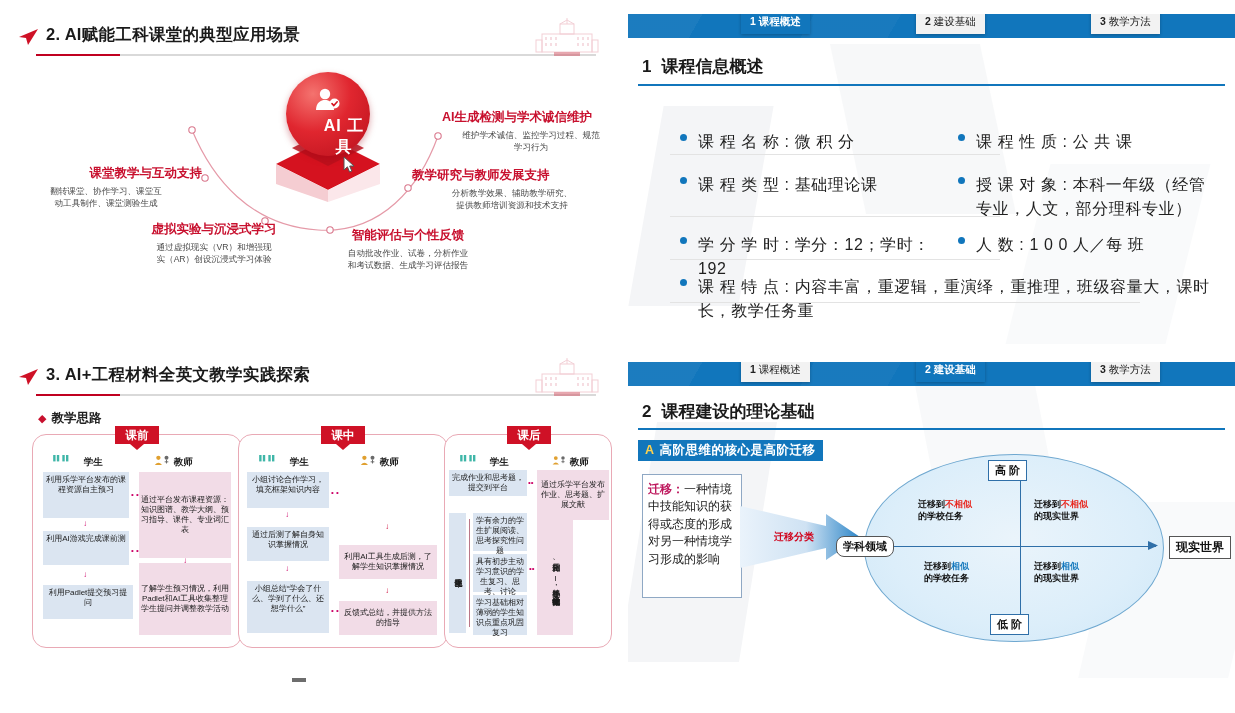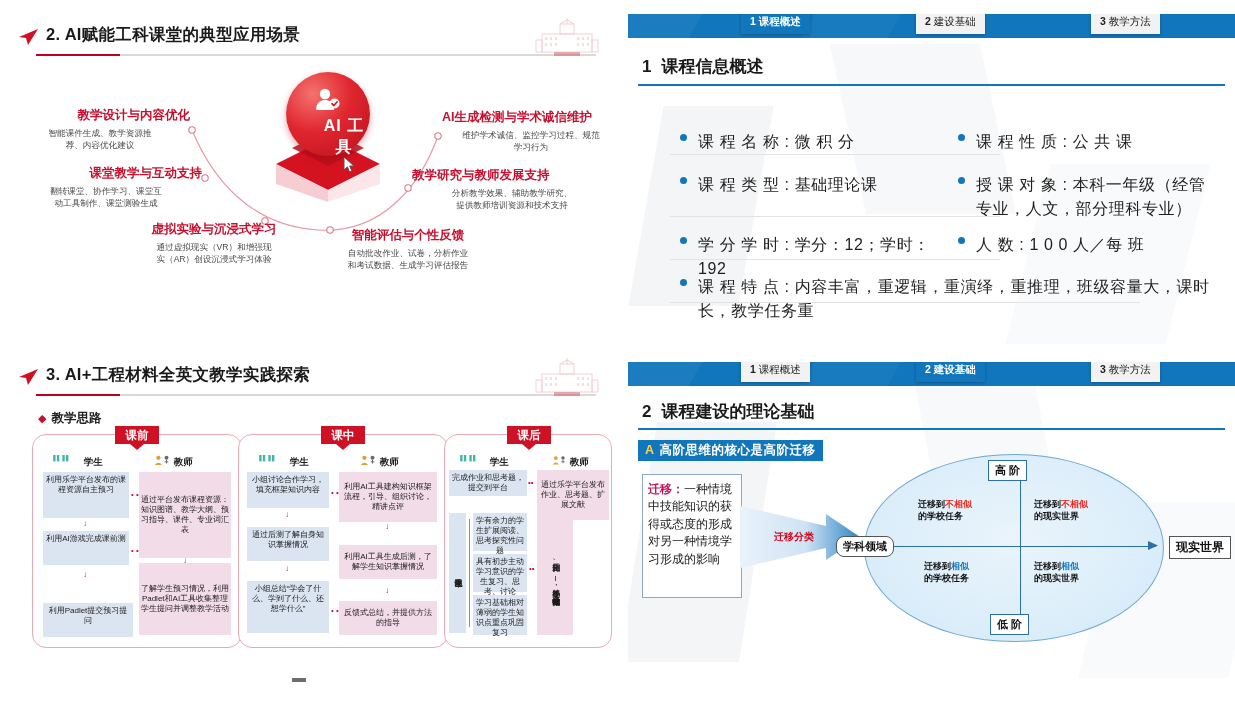--- a/index.html
+++ b/index.html
@@ -164,25 +164,20 @@
           </span>
           <div class="ai-label">AI 工具</div>
         </div>
         <span class="cursor-arrow">
           <svg viewBox="0 0 13 18" width="13" height="18">
             <path d="M1 1 L1 14 L4.4 10.8 L6.6 16 L8.8 15 L6.7 10 L11 10 Z" fill="#ffffff" stroke="#555" stroke-width="1"></path>
           </svg>
         </span>
       </div>
 
-      <div class="nodeblk n-left" style="left:10px;top:50px;width:180px;">
-        <div class="nttl">教学设计与内容优化</div>
-        <div class="ndesc" style="white-space:pre-line;text-align:center;">智能课件生成、教学资源推
-荐、内容优化建议</div>
-      </div>
 
       <div class="nodeblk n-left" style="left:10px;top:108px;width:192px;">
         <div class="nttl">课堂教学与互动支持</div>
         <div class="ndesc" style="white-space:pre-line;text-align:center;">翻转课堂、协作学习、课堂互
 动工具制作、课堂测验生成</div>
       </div>
 
       <div class="nodeblk n-center" style="left:112px;top:164px;width:204px;">
         <div class="nttl">虚拟实验与沉浸式学习</div>
         <div class="ndesc" style="white-space:pre-line;">通过虚拟现实（VR）和增强现
@@ -271,21 +266,21 @@
             <circle cx="6" cy="3" r="2.4" fill="#e0a030"></circle>
             <path d="M2 11 q4 -5 8 0z" fill="#e0a030"></path>
             <circle cx="15" cy="3" r="2.2" fill="#6a6a6a"></circle>
             <path d="M15 5.3 v4 M13 7.5 h4" stroke="#6a6a6a" stroke-width="1.1"></path>
           </svg>
         <span>教师</span>
       </span>
 
       <div class="cbox cbox-s" style="left:10px;top:37px;width:86px;height:46px;">利用乐学平台发布的课程资源自主预习</div>
       <div class="cbox cbox-s" style="left:10px;top:96px;width:86px;height:34px;">利用AI游戏完成课前测</div>
-      <div class="cbox cbox-s" style="left:10px;top:168px;width:90px;height:34px;">利用Padlet提交预习提问</div>
+      <div class="cbox cbox-s" style="left:10px;top:150px;width:90px;height:34px;">利用Padlet提交预习提问</div>
       <span class="tiny-arrow" style="left:50px;top:85px;">↓</span>
       <span class="tiny-arrow" style="left:50px;top:136px;">↓</span>
 
       <div class="cbox cbox-t" style="left:106px;top:37px;width:92px;height:86px;display:flex;align-items:center;justify-content:center;">通过平台发布课程资源：知识图谱、教学大纲、预习指导、课件、专业词汇表</div>
       <div class="cbox cbox-t" style="left:106px;top:128px;width:92px;height:72px;display:flex;align-items:center;justify-content:center;">了解学生预习情况，利用Padlet和AI工具收集整理学生提问并调整教学活动</div>
       <span class="tiny-arrow" style="left:98px;top:56px;">• •</span>
       <span class="tiny-arrow" style="left:98px;top:112px;">• •</span>
       <span class="tiny-arrow" style="left:150px;top:122px;">↓</span>
     </div>
 
@@ -318,21 +313,20 @@
           </svg>
         <span>教师</span>
       </span>
 
       <div class="cbox cbox-s" style="left:8px;top:37px;width:82px;height:36px;">小组讨论合作学习，填充框架知识内容</div>
       <div class="cbox cbox-s" style="left:8px;top:92px;width:82px;height:34px;">通过后测了解自身知识掌握情况</div>
       <div class="cbox cbox-s" style="left:8px;top:146px;width:82px;height:52px;">小组总结“学会了什么、学到了什么、还想学什么”</div>
       <span class="tiny-arrow" style="left:46px;top:76px;">↓</span>
       <span class="tiny-arrow" style="left:46px;top:130px;">↓</span>
 
-      <div class="cbox cbox-t" style="left:100px;top:37px;width:98px;height:50px;display:flex;align-items:center;justify-content:center;">利用AI工具建构知识框架流程，引导、组织讨论，精讲点评</div>
       <div class="cbox cbox-t" style="left:100px;top:110px;width:98px;height:34px;display:flex;align-items:center;justify-content:center;">利用AI工具生成后测，了解学生知识掌握情况</div>
       <div class="cbox cbox-t" style="left:100px;top:166px;width:98px;height:34px;display:flex;align-items:center;justify-content:center;">反馈式总结，并提供方法的指导</div>
       <span class="tiny-arrow" style="left:92px;top:54px;">• •</span>
       <span class="tiny-arrow" style="left:92px;top:172px;">• •</span>
       <span class="tiny-arrow" style="left:146px;top:88px;color:#c03;">↓</span>
       <span class="tiny-arrow" style="left:146px;top:152px;color:#c03;">↓</span>
     </div>
 
     <span class="arrow-r" style="left:448px;top:192px;">
       <svg viewBox="0 0 14 16" width="14" height="16">

